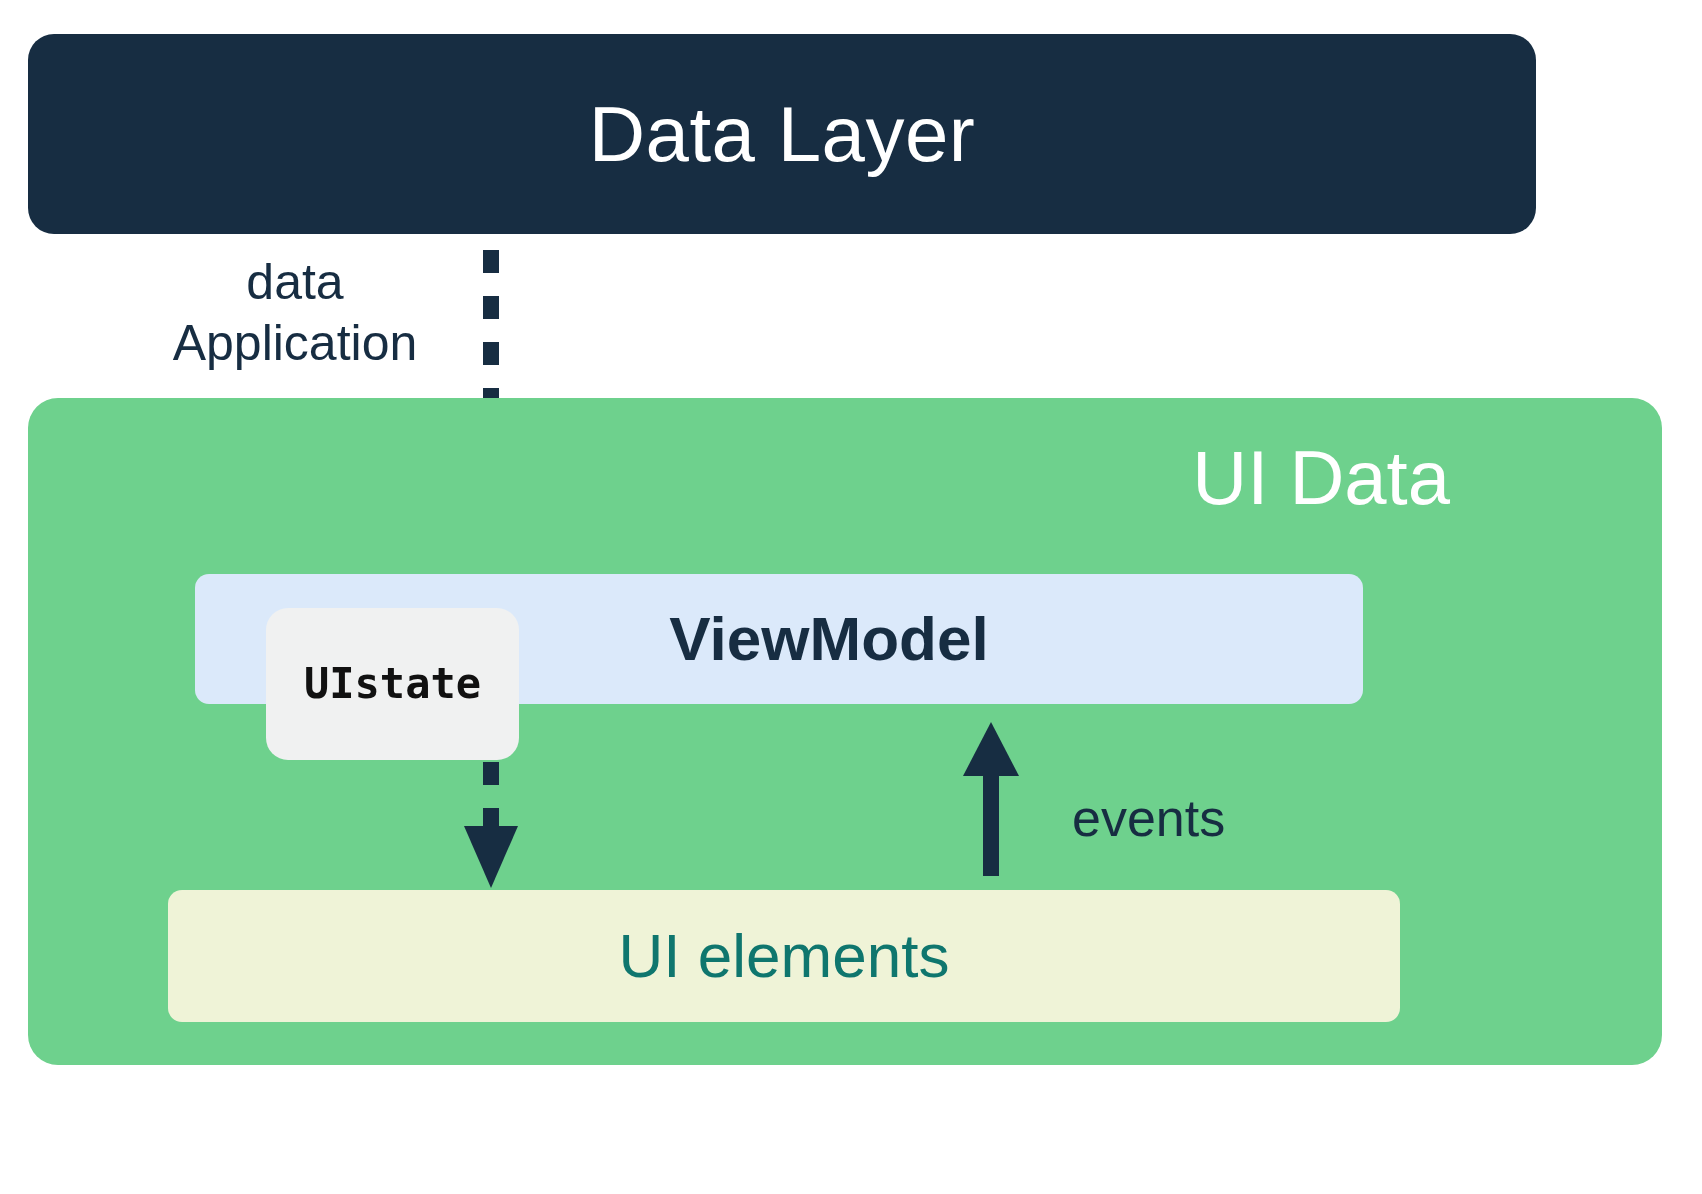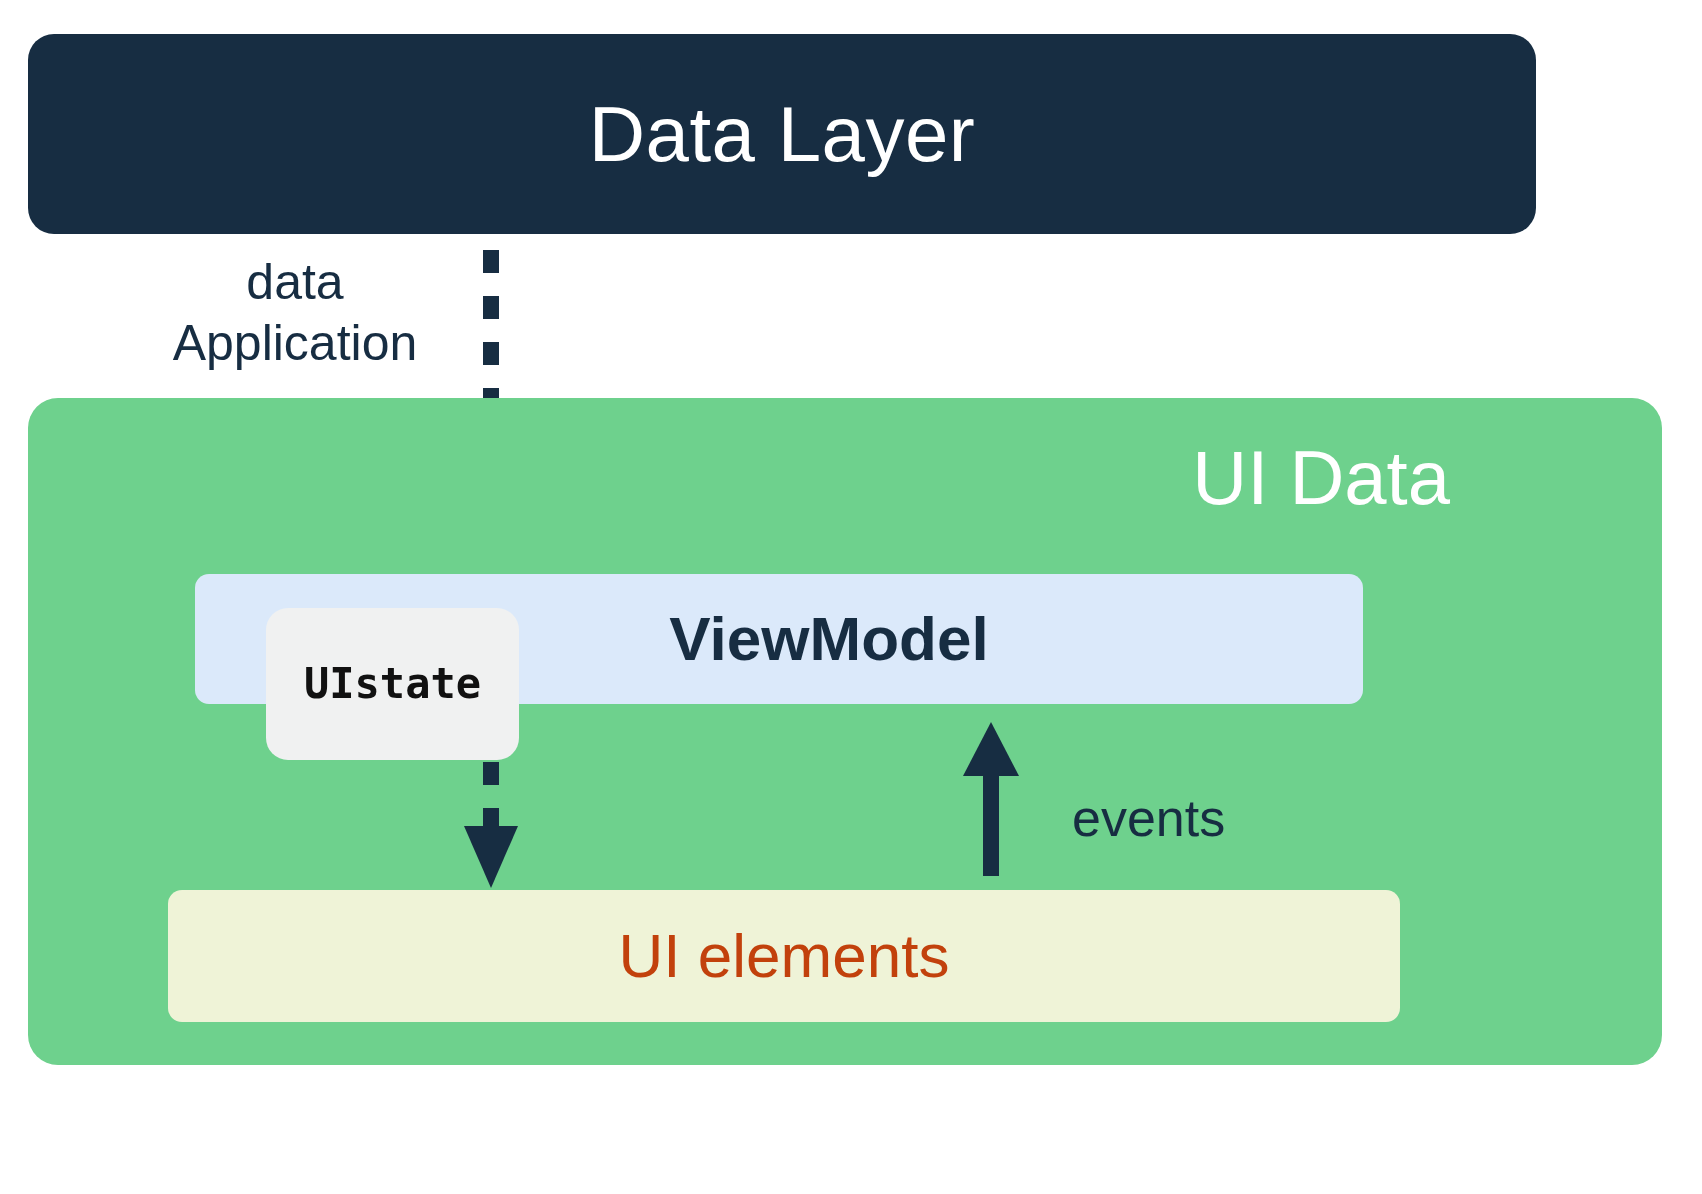--- a/index.html
+++ b/index.html
@@ -195,21 +195,21 @@
     top: 890px;
     width: 1232px;
     height: 132px;
     background: #eff3d7;
     border-radius: 14px;
     display: flex;
     align-items: center;
     justify-content: center;
   }
   .ui-elements-label {
-    color: #c2410c;
+    color: #0f766e;
     font-size: 62px;
     font-weight: 400;
     line-height: 1;
   }
 </style>
 </head>
 <body>
 
 <div id="stage">
 

